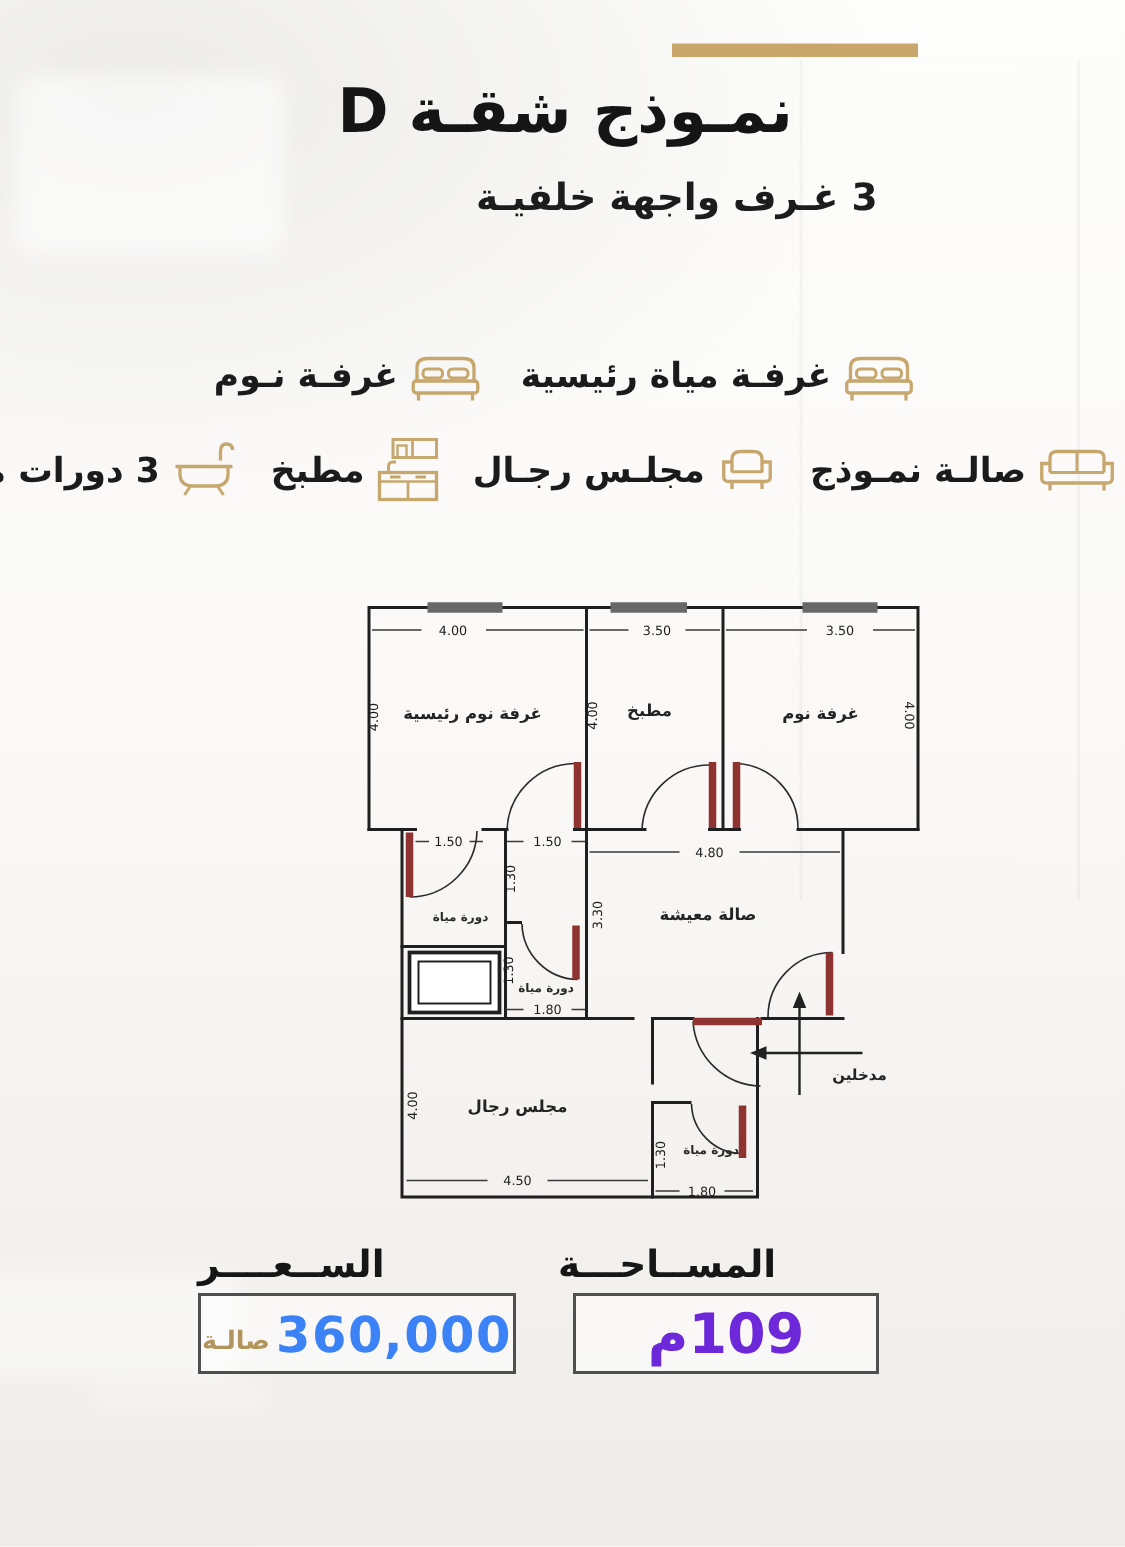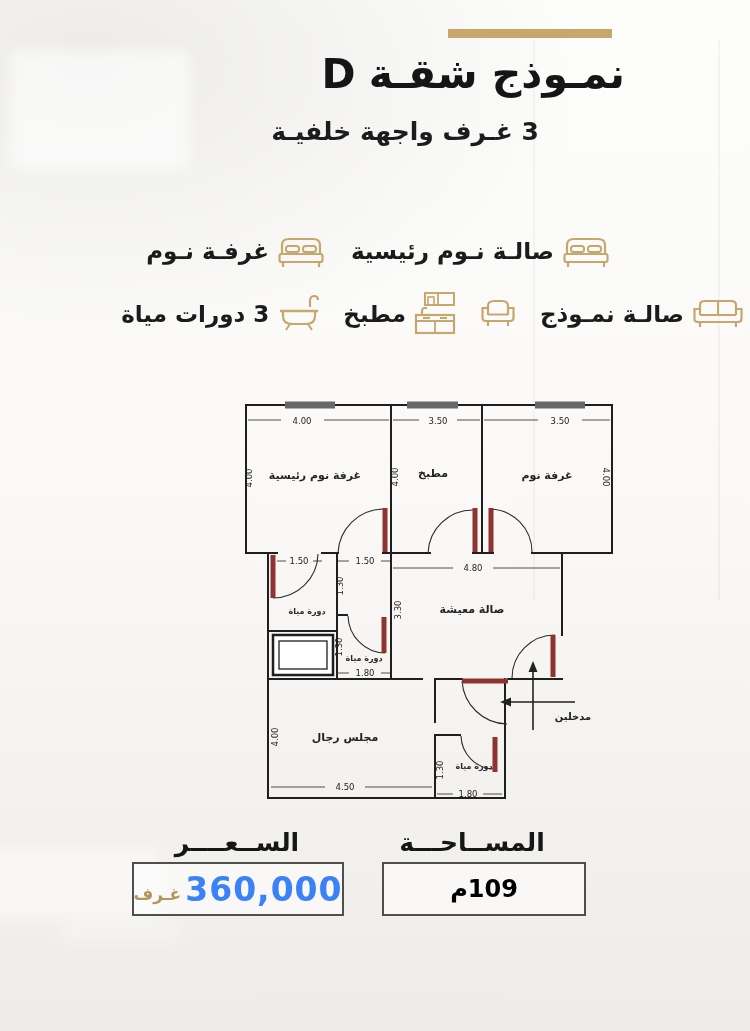--- a/index.html
+++ b/index.html
@@ -6,37 +6,37 @@
   body{
     width:750px;height:1031px;position:relative;overflow:hidden;
     font-family:"DejaVu Sans",sans-serif;
     background:
       radial-gradient(900px 520px at 12% 6%, #ecebe9 0%, rgba(236,235,233,0) 55%),
       linear-gradient(180deg,#fdfdfc 0%,#faf9f7 48%,#eeecE9 100%);
   }
   .curtain-line{position:absolute;top:40px;height:560px;width:2px;background:rgba(0,0,0,0.035);}
   .soft-blob{position:absolute;background:rgba(255,255,255,0.6);filter:blur(7px);border-radius:10px;}
   .gold-bar{position:absolute;left:448px;top:29px;width:164px;height:9px;background:#c9a66b;}
-  .title{position:absolute;left:225px;top:50px;width:400px;text-align:right;direction:rtl;
+  .title{position:absolute;left:225px;top:50px;width:400px;text-align:left;direction:rtl;
     font-size:41px;font-weight:800;color:#151515;letter-spacing:-1px;}
-  .subtitle{position:absolute;left:225px;top:117px;width:360px;text-align:center;direction:rtl;
+  .subtitle{position:absolute;left:225px;top:117px;width:360px;text-align:right;direction:rtl;
     font-size:25px;font-weight:700;color:#1c1c1c;}
   .feat-row{position:absolute;display:flex;direction:rtl;align-items:center;}
   .feat-row.r1{top:232px;right:140px;gap:26px;}
   .feat-row.r2{top:291px;right:6px;gap:22px;}
   .feat{display:flex;direction:rtl;align-items:center;gap:8px;}
   .feat .label{font-size:23px;font-weight:700;color:#1b1b1b;white-space:nowrap;}
   .feat svg{display:block;}
   .plan-wrap{position:absolute;left:225px;top:390px;width:410px;height:425px;}
-  .summary-head{position:absolute;text-align:center;direction:rtl;font-size:25px;font-weight:800;color:#161616;}
+  .summary-head{position:absolute;text-align:left;direction:rtl;font-size:25px;font-weight:800;color:#161616;}
   .summary-box{position:absolute;border:2px solid #4f4f4f;background:rgba(255,255,255,0.55);
     display:flex;align-items:center;justify-content:center;direction:rtl;}
   .price-value{font-size:33px;font-weight:700;color:#3b82f6;letter-spacing:1px;}
   .price-unit{font-size:17px;font-weight:700;color:#b2955c;margin-right:4px;margin-top:10px;}
-  .area-value{font-size:24px;font-weight:700;color:#000000;}
+  .area-value{font-size:37px;font-weight:700;color:#6d28d9;}
   text{font-family:"DejaVu Sans",sans-serif;}
   .room-name{font-size:11px;font-weight:700;fill:#242424;}
   .bath-name{font-size:8px;font-weight:700;fill:#2a2a2a;}
   .dim{font-size:8.5px;fill:#1d1d1d;}
 </style>
 </head>
 <body>
 
 <div class="curtain-line" style="left:533px;"></div>
 <div class="curtain-line" style="left:718px;"></div>
@@ -51,21 +51,21 @@
 <div class="feat-row r1">
   <div class="feat">
     <svg width="48" height="37" viewBox="0 0 48 37">
       <path d="M5,23 V13 Q5,7 12,7 H36 Q43,7 43,13 V23" fill="none" stroke="#c6a76d" stroke-width="2.2"></path>
       <rect x="2.5" y="22" width="43" height="8" rx="2" fill="none" stroke="#c6a76d" stroke-width="2.2"></rect>
       <rect x="9" y="14" width="13" height="6" rx="2.5" fill="none" stroke="#c6a76d" stroke-width="2"></rect>
       <rect x="26" y="14" width="13" height="6" rx="2.5" fill="none" stroke="#c6a76d" stroke-width="2"></rect>
       <line x1="6" y1="30" x2="6" y2="35" stroke="#c6a76d" stroke-width="2.2"></line>
       <line x1="42" y1="30" x2="42" y2="35" stroke="#c6a76d" stroke-width="2.2"></line>
     </svg>
-    <span class="label">صالـة نـوم رئيسية</span>
+    <span class="label">غرفـة مياة رئيسية</span>
   </div>
   <div class="feat">
     <svg width="48" height="37" viewBox="0 0 48 37">
       <path d="M5,23 V13 Q5,7 12,7 H36 Q43,7 43,13 V23" fill="none" stroke="#c6a76d" stroke-width="2.2"></path>
       <rect x="2.5" y="22" width="43" height="8" rx="2" fill="none" stroke="#c6a76d" stroke-width="2.2"></rect>
       <rect x="9" y="14" width="13" height="6" rx="2.5" fill="none" stroke="#c6a76d" stroke-width="2"></rect>
       <rect x="26" y="14" width="13" height="6" rx="2.5" fill="none" stroke="#c6a76d" stroke-width="2"></rect>
       <line x1="6" y1="30" x2="6" y2="35" stroke="#c6a76d" stroke-width="2.2"></line>
       <line x1="42" y1="30" x2="42" y2="35" stroke="#c6a76d" stroke-width="2.2"></line>
     </svg>
@@ -86,20 +86,21 @@
     <span class="label">صالـة نمـوذج</span>
   </div>
   <div class="feat">
     <svg width="40" height="33" viewBox="0 0 40 33">
       <path d="M10,18 V9 Q10,4 16,4 H24 Q30,4 30,9 V18" fill="none" stroke="#c6a76d" stroke-width="2.2"></path>
       <path d="M10,11 H4.5 V21 Q4.5,24 8,24 H32 Q35.5,24 35.5,21 V11 H30" fill="none" stroke="#c6a76d" stroke-width="2.2"></path>
       <line x1="10" y1="17.5" x2="30" y2="17.5" stroke="#c6a76d" stroke-width="2"></line>
       <line x1="10" y1="24" x2="10" y2="29" stroke="#c6a76d" stroke-width="2.2"></line>
       <line x1="30" y1="24" x2="30" y2="29" stroke="#c6a76d" stroke-width="2.2"></line>
     </svg>
+    <span class="label">مجلـس رجـال</span>
   </div>
   <div class="feat">
     <svg width="42" height="45" viewBox="0 0 42 45">
       <rect x="11" y="2" width="29" height="12" fill="none" stroke="#c6a76d" stroke-width="2"></rect>
       <line x1="24" y1="2" x2="24" y2="14" stroke="#c6a76d" stroke-width="1.8"></line>
       <rect x="14" y="6" width="6" height="8" fill="none" stroke="#c6a76d" stroke-width="1.6"></rect>
       <path d="M8,24 V20 Q8,17 11,17 H13" fill="none" stroke="#c6a76d" stroke-width="2"></path>
       <rect x="2" y="24" width="38" height="18" fill="none" stroke="#c6a76d" stroke-width="2.2"></rect>
       <line x1="2" y1="30" x2="40" y2="30" stroke="#c6a76d" stroke-width="1.8"></line>
       <line x1="21" y1="30" x2="21" y2="42" stroke="#c6a76d" stroke-width="1.8"></line>
@@ -206,18 +207,18 @@
   <text class="dim" x="53" y="347" text-anchor="middle" transform="rotate(-90 53 347)">4.00</text>
   <text class="dim" x="120" y="400" text-anchor="middle">4.50</text>
   <text class="dim" x="218" y="380" text-anchor="middle" transform="rotate(-90 218 380)">1.30</text>
   <text class="dim" x="243" y="407" text-anchor="middle">1.80</text>
 </svg>
 </div>
 
 <div class="summary-head" style="left:132px;top:828px;width:210px;">الســعــــر</div>
 <div class="summary-box" style="left:132px;top:862px;width:208px;height:50px;">
   <span class="price-value">360,000</span>
-  <span class="price-unit">غـرف</span>
+  <span class="price-unit">صالـة</span>
 </div>
 <div class="summary-head" style="left:372px;top:828px;width:200px;">المســاحـــة</div>
 <div class="summary-box" style="left:382px;top:862px;width:200px;height:50px;">
   <span class="area-value">109م</span>
 </div>
 
 </body></html>

